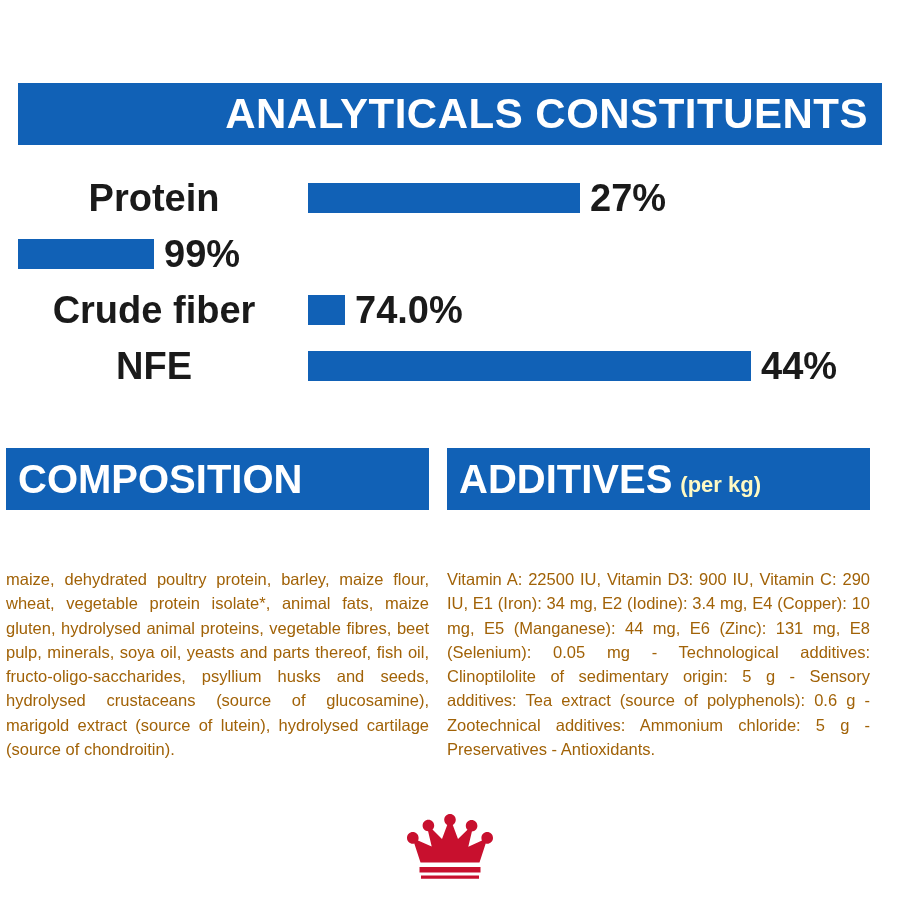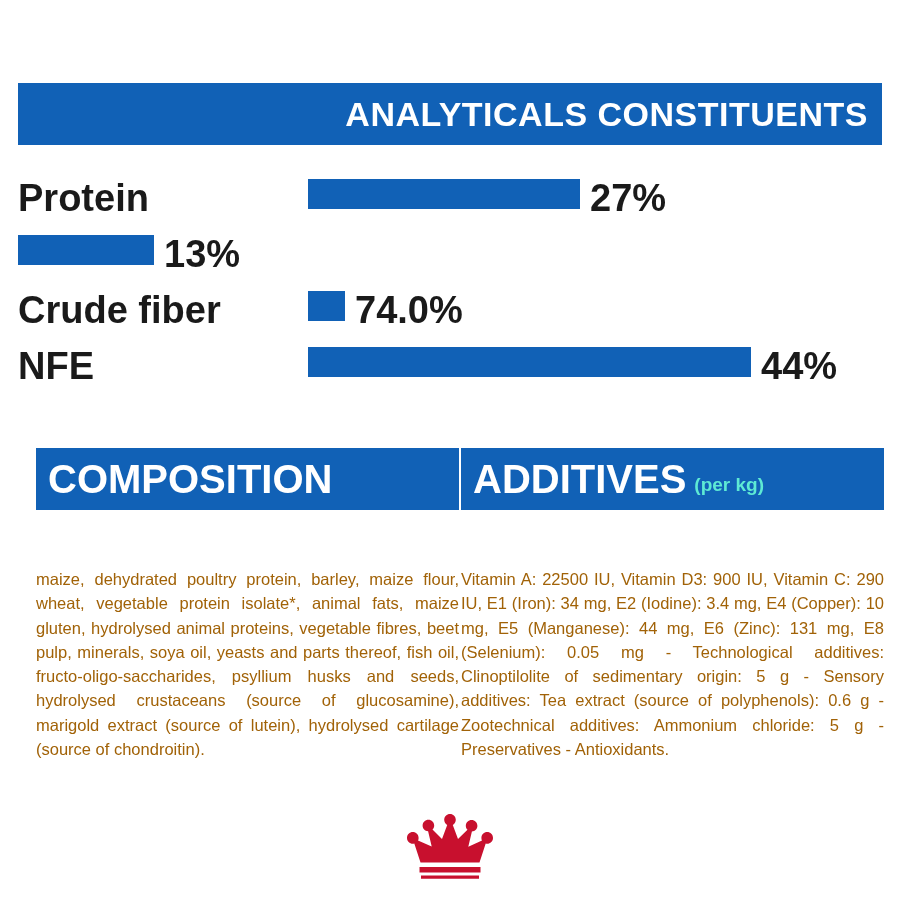--- a/index.html
+++ b/index.html
@@ -33,96 +33,97 @@
     background: #1161b6;
   }
   .analytics-band .band-title {
     position: absolute;
     left: 0;
     right: 14px;
     top: 50%;
     transform: translateY(-50%);
     text-align: right;
     color: #ffffff;
-    font-size: 34px;
+    font-size: 42px;
     font-weight: bold;
     letter-spacing: 0.5px;
     line-height: 1;
     white-space: nowrap;
   }
 
   .bars {
     position: absolute;
     left: 18px;
     top: 170px;
     width: 864px;
   }
   .bar-row {
     display: flex;
     align-items: center;
     height: 56px;
   }
   .bar-label {
     width: 290px;
-    text-align: left;
+    text-align: center;
     padding-right: 18px;
     box-sizing: border-box;
     font-size: 38px;
     font-weight: bold;
     color: #1a1a1a;
     line-height: 1;
     white-space: nowrap;
   }
   .bar-wrap {
     flex: 1;
     display: flex;
+    align-items: center;
   }
   .bar-fill {
     height: 30px;
     background: #1161b6;
   }
   .bar-value {
     font-size: 38px;
     font-weight: bold;
     color: #1a1a1a;
     margin-left: 10px;
     line-height: 1;
     white-space: nowrap;
   }
 
   
   .panels {
     position: absolute;
-    left: 36px;
+    left: 6px;
     top: 448px;
     width: 864px;
     display: flex;
-    gap: 2px;
+    gap: 18px;
   }
   .panel {
     width: 423px;
   }
   .panel-head {
     background: #1161b6;
     height: 62px;
     display: flex;
     align-items: center;
     padding: 0 12px;
     box-sizing: border-box;
   }
   .panel-title {
     color: #ffffff;
     font-size: 40px;
     font-weight: bold;
     line-height: 1;
     white-space: nowrap;
   }
   .panel-sub {
-    color: #5eead4;
-    font-size: 19px;
+    color: #fef9c3;
+    font-size: 22px;
     font-weight: bold;
     margin-left: 8px;
     position: relative;
     top: 6px;
     white-space: nowrap;
   }
   .panel-body {
     padding-top: 10px;
     font-size: 16.5px;
     line-height: 1.47;
@@ -157,21 +158,21 @@
       <div class="bar-label">Protein</div>
       <div class="bar-wrap">
         <div class="bar-fill" style="width:272px"></div>
         <div class="bar-value">27%</div>
       </div>
     </div>
 
     <div class="bar-row">
       <div class="bar-wrap">
         <div class="bar-fill" style="width:136px"></div>
-        <div class="bar-value">13%</div>
+        <div class="bar-value">99%</div>
       </div>
     </div>
 
     <div class="bar-row">
       <div class="bar-label">Crude fiber</div>
       <div class="bar-wrap">
         <div class="bar-fill" style="width:37px"></div>
         <div class="bar-value">74.0%</div>
       </div>
     </div>

